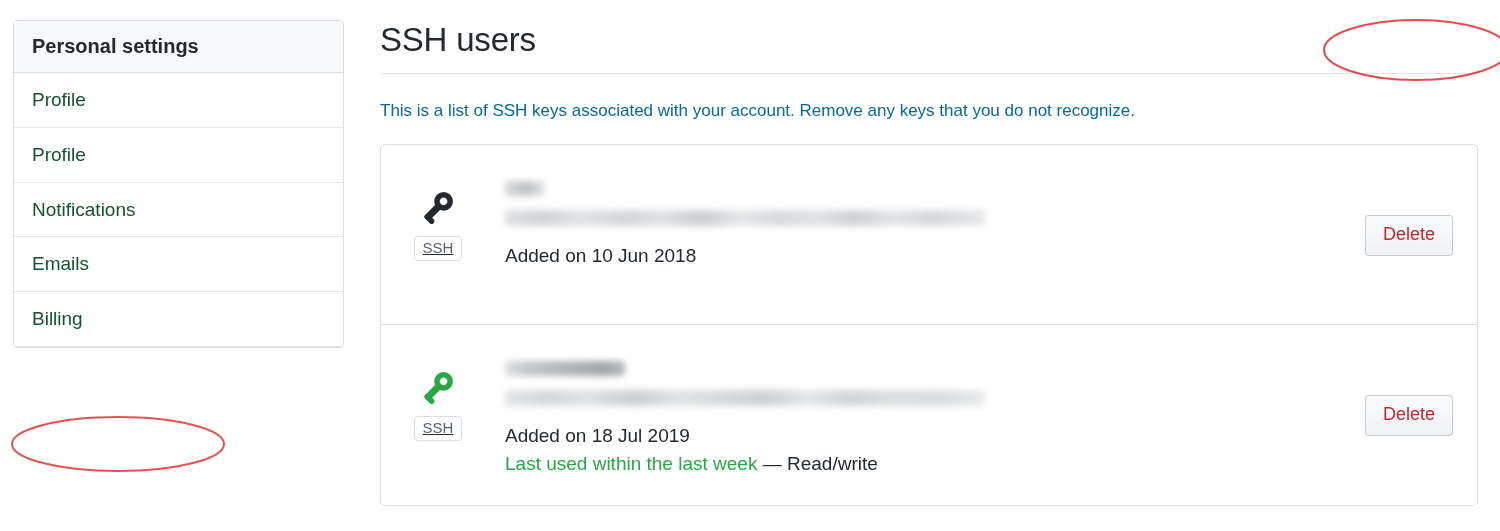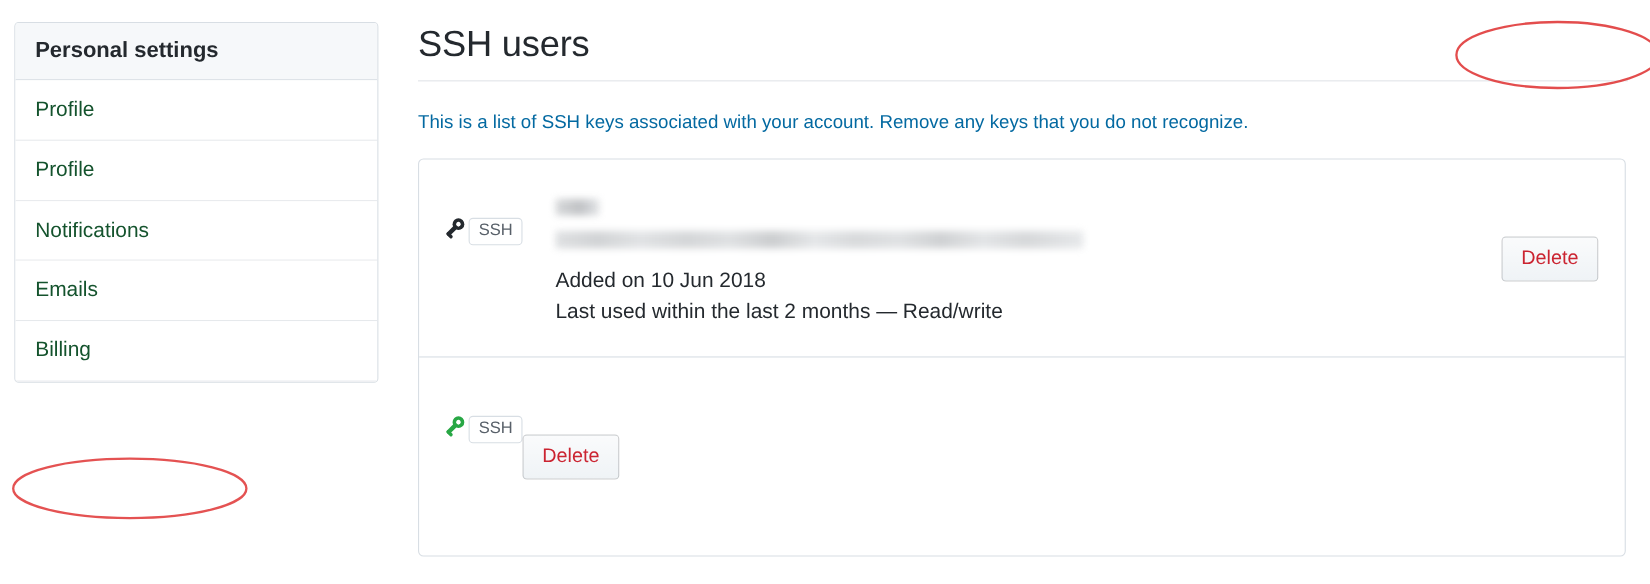--- a/index.html
+++ b/index.html
@@ -139,23 +139,24 @@
     min-height: 180px;
   }
   .key-row:last-child {
     border-bottom: none;
   }
 
   .key-glyph-col {
     width: 74px;
     flex: 0 0 74px;
     display: flex;
-    flex-direction: row;
+    flex-direction: column;
     align-items: center;
     padding-top: 18px;
+    text-decoration: underline;
   }
   .key-icon {
     width: 44px;
     height: 44px;
     display: block;
   }
   .ssh-badge {
     margin-top: 7px;
     border: 1px solid #d8dee4;
     border-radius: 4px;
@@ -289,41 +290,46 @@
               <rect x="2.6" y="10.1" width="3.0" height="6.4" rx="1.4" fill="#24292e"></rect>
             </g>
           </svg>
           <span class="ssh-badge">SSH</span>
         </div>
 
         <div class="key-body">
           <span class="redact redact-title"></span>
           <span class="redact redact-fp"></span>
           <div class="key-meta">Added on 10 Jun 2018</div>
-          <div class="key-meta"><span>Last used within the last 2 months</span><span> — Read/write</span></div>
         </div>
 
         <div class="delete-col">
           <button class="delete-btn">Delete</button>
         </div>
       </div>
 
       <div class="key-row">
         <div class="key-glyph-col">
           <svg class="key-icon" viewBox="0 0 24 24">
             <g transform="rotate(-45 12 12)">
               <circle cx="16.3" cy="12" r="5.1" fill="#28a745"></circle>
               <circle cx="16.3" cy="12" r="2.0" fill="#ffffff"></circle>
               <rect x="2.6" y="10.1" width="10.2" height="3.8" rx="1.6" fill="#28a745"></rect>
               <rect x="2.6" y="10.1" width="3.0" height="6.4" rx="1.4" fill="#28a745"></rect>
             </g>
           </svg>
           <span class="ssh-badge">SSH</span>
         </div>
 
+        <div class="key-body">
+          <span class="redact redact-title wide"></span>
+          <span class="redact redact-fp two"></span>
+          <div class="key-meta">Added on 18 Jul 2019</div>
+          <div class="key-meta"><span class="used-green">Last used within the last week</span><span> — Read/write</span></div>
+        </div>
 
         <div class="delete-col">
           <button class="delete-btn">Delete</button>
         </div>
       </div>
 
     </section>
   </main>
 
   <svg class="annot" id="annot-sidebar" viewBox="0 0 240 90">

